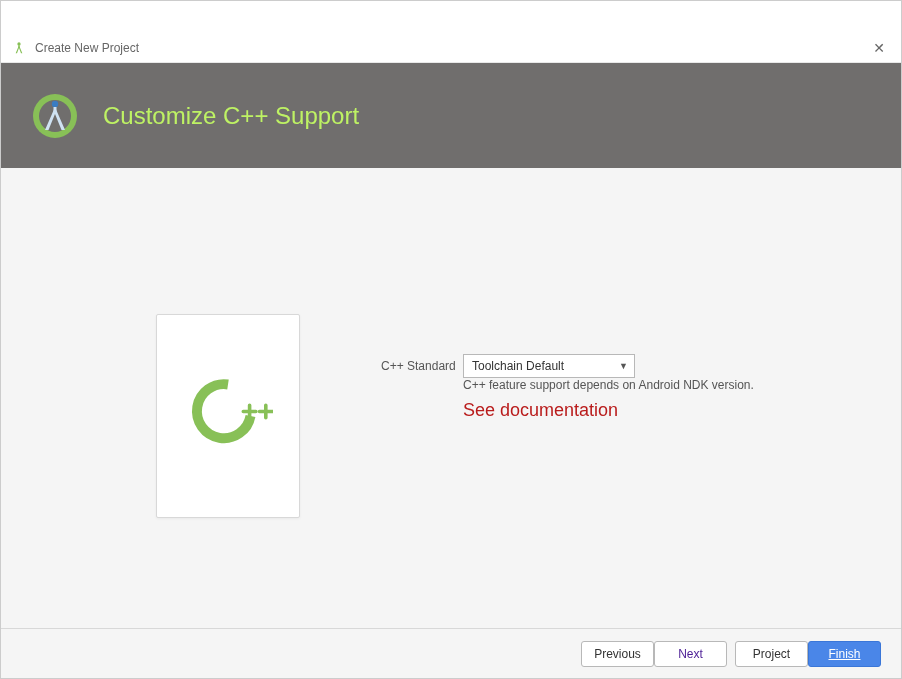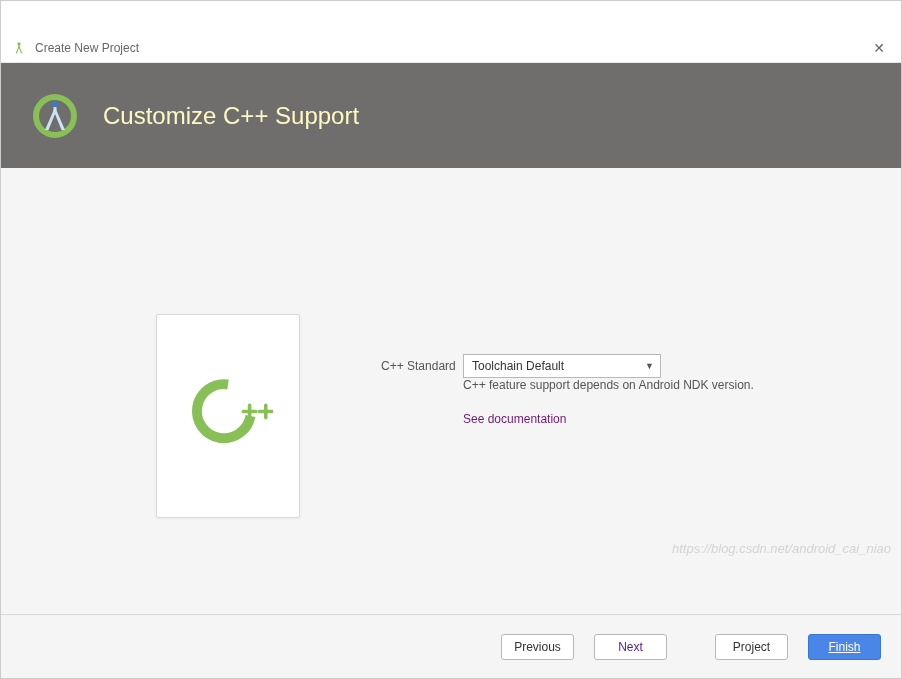--- a/index.html
+++ b/index.html
@@ -49,21 +49,21 @@
       display: flex;
       align-items: center;
       padding: 0 30px;
     }
     .header-icon {
       width: 48px;
       height: 48px;
       margin-right: 24px;
     }
     .header-title {
-      color: #fef9c3;
+      color: #bef264;
       font-size: 24px;
       font-weight: 300;
     }
     .content {
       flex: 1;
       background: #f5f5f5;
       position: relative;
     }
     .cpp-card {
       position: absolute;
@@ -89,57 +89,57 @@
       display: flex;
       align-items: center;
       margin-bottom: 0;
     }
     .form-label {
       width: 82px;
       color: #555;
       font-size: 12px;
     }
     .dropdown {
-      width: 198px;
+      width: 172px;
       height: 24px;
       border: 1px solid #b8b8b8;
       background: #fff;
       display: flex;
       align-items: center;
       justify-content: space-between;
       padding: 0 6px 0 8px;
       font-size: 12px;
       color: #333;
       cursor: pointer;
     }
     .dropdown .chev {
       font-size: 9px;
       color: #555;
     }
     .desc-text {
       margin-left: 82px;
       color: #555;
       font-size: 12px;
-      margin-bottom: 20px;
+      margin-bottom: 8px;
     }
     .link-text {
       margin-left: 82px;
-      color: #701a75;
-      font-size: 12px;
+      color: #b91c1c;
+      font-size: 18px;
       cursor: pointer;
     }
     .footer {
-      height: 64px;
+      height: 50px;
       background: #f5f5f5;
       border-top: 1px solid #d8d8d8;
       display: flex;
       align-items: center;
       justify-content: flex-end;
       padding: 0 20px;
-      gap: 20px;
+      gap: 0;
     }
     .btn {
       min-width: 73px;
       height: 26px;
       border: 1px solid #b8b8b8;
       background: #fff;
       color: #333;
       font-size: 12px;
       cursor: pointer;
       border-radius: 3px;
@@ -210,21 +210,20 @@
       <span class="form-label">C++ Standard</span>
       <div class="dropdown">
         <span>Toolchain Default</span>
         <span class="chev">▼</span>
       </div>
     </div>
     <div class="desc-text">C++ feature support depends on Android NDK version.</div>
     <div class="link-text">See documentation</div>
   </div>
 
-  <div class="watermark">https://blog.csdn.net/android_cai_niao</div>
 </div>
 
 <div class="footer">
   <button class="btn">Previous</button>
   <button class="btn disabled">Next</button>
   <span class="btn-spacer"></span>
   <button class="btn">Project</button>
   <button class="btn primary">Finish</button>
 </div>
 

